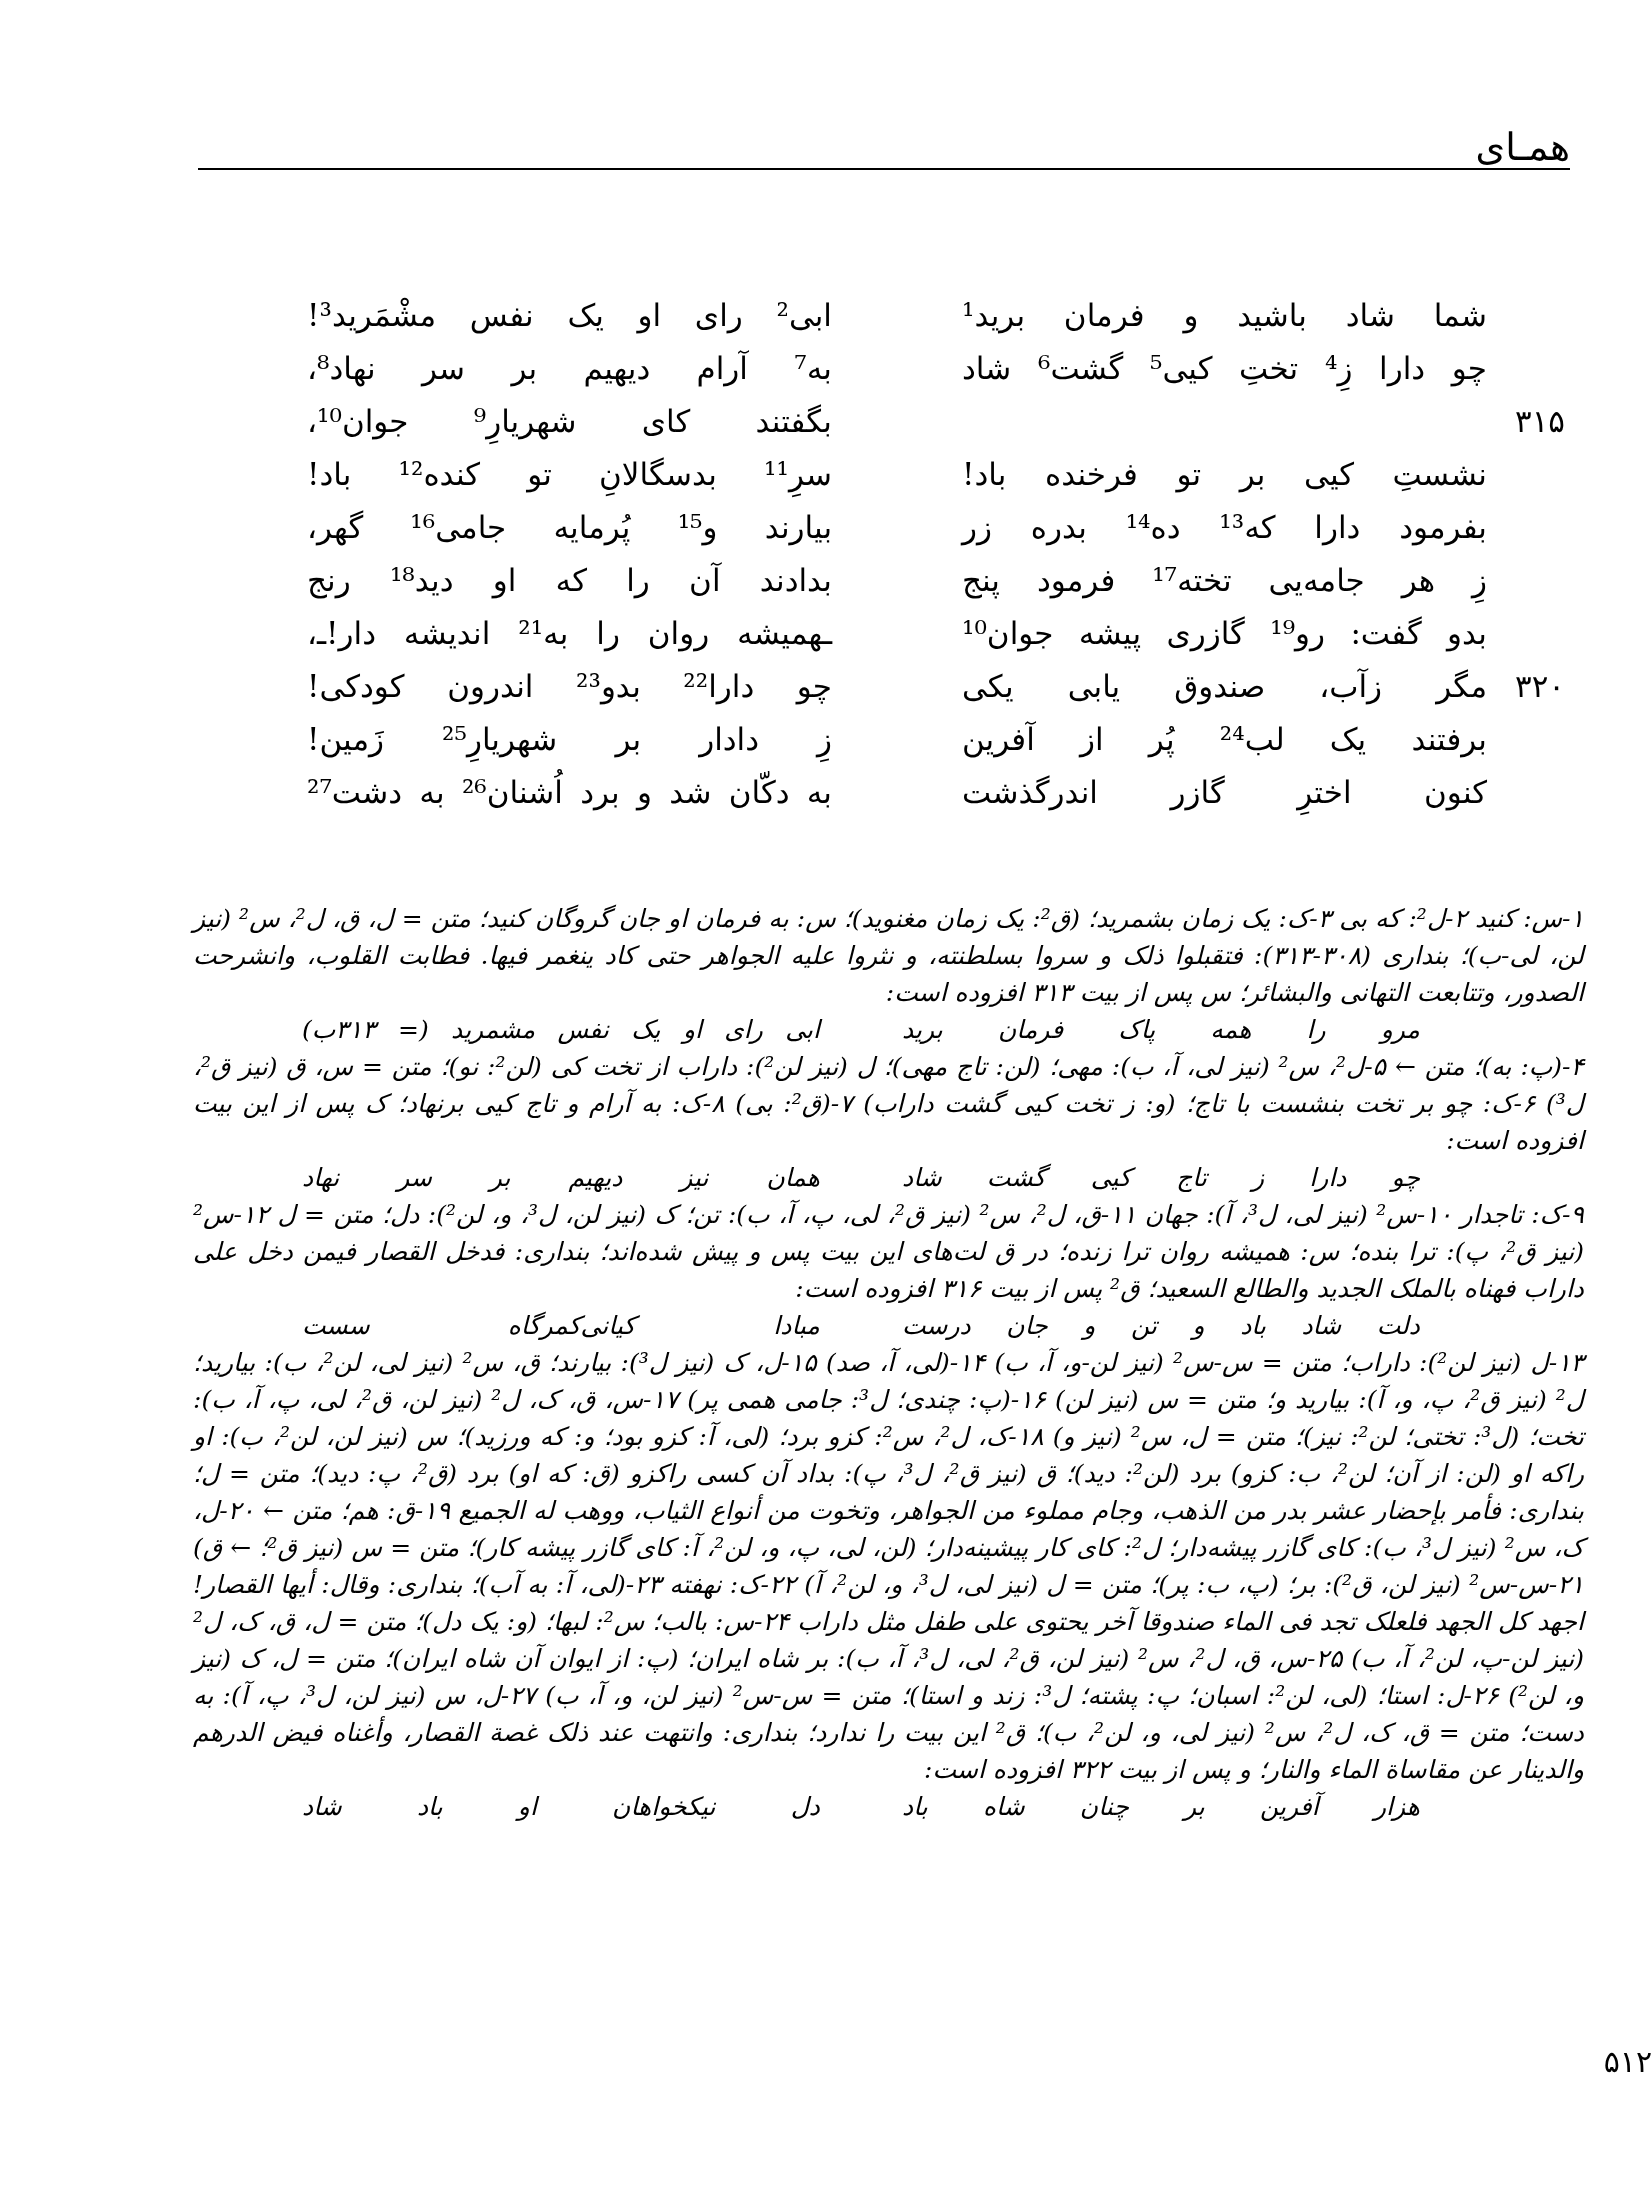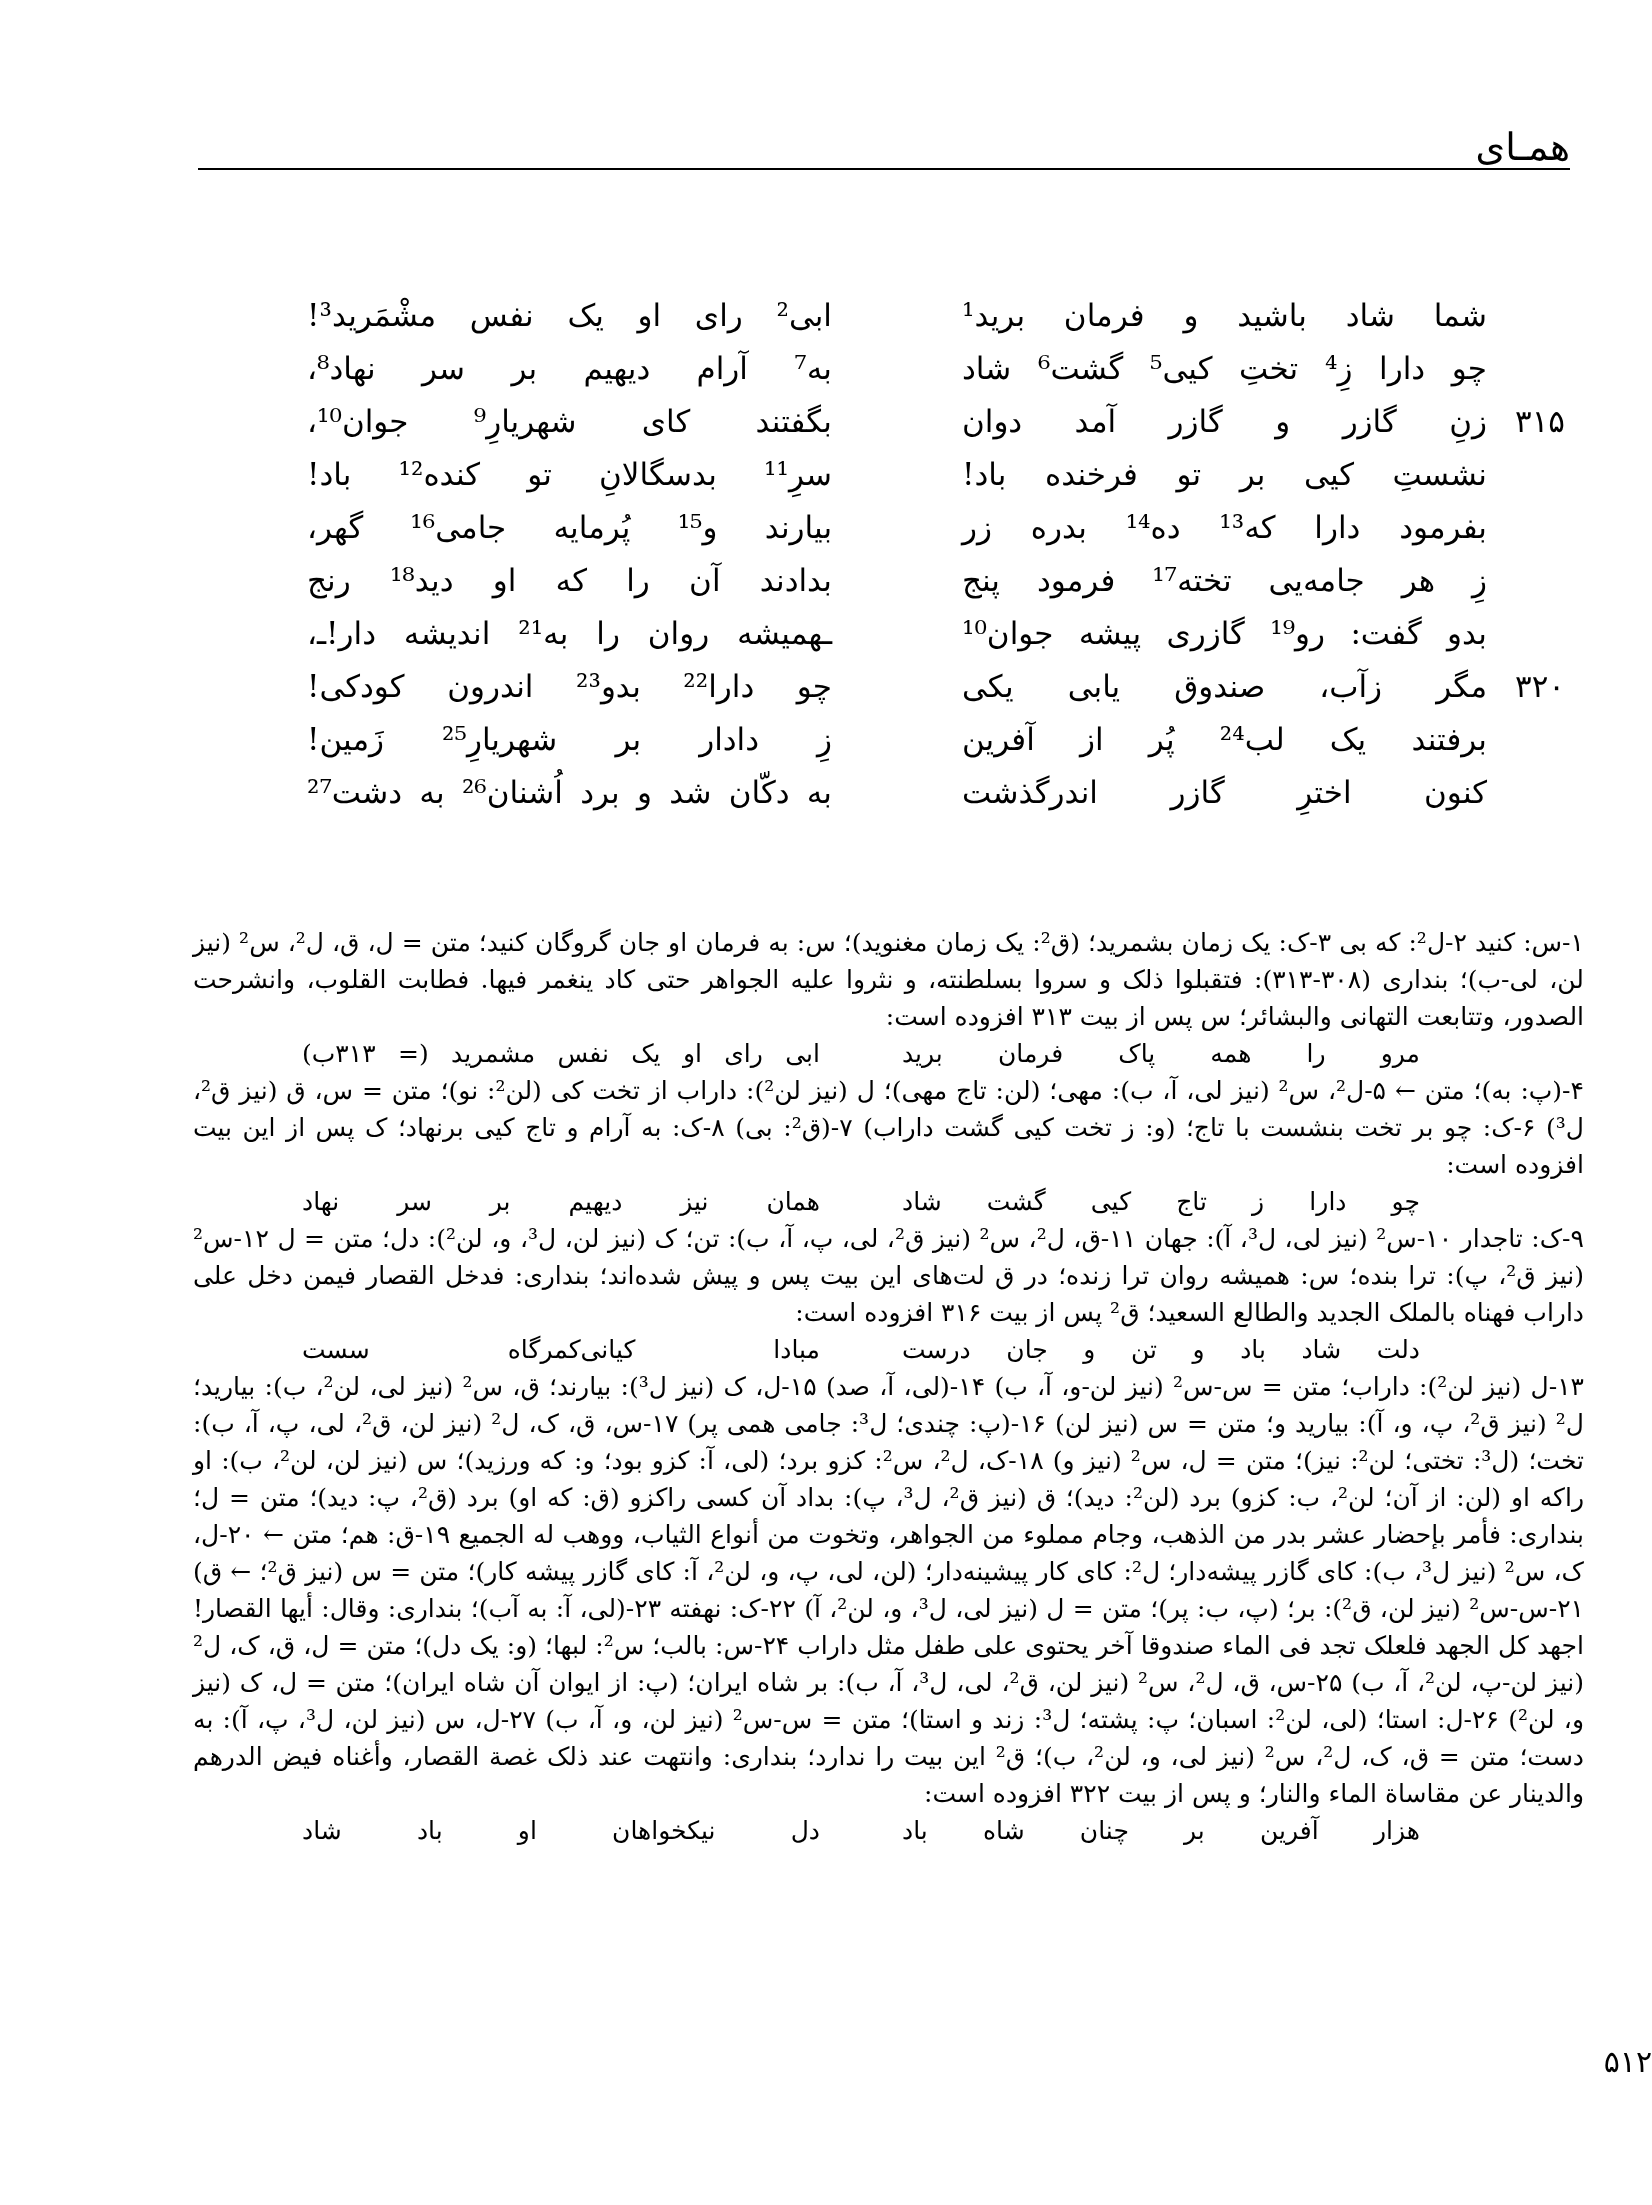--- a/index.html
+++ b/index.html
@@ -67,26 +67,27 @@
       position: absolute;
       right: -78px;
       bottom: 6.8px;
       font-size: 31px;
       line-height: 1.1;
       font-weight: normal;
     }
     
     .notes {
       position: absolute;
-      top: 924px;
+      top: 900px;
       right: 68px;
       width: 1391px;
       font-size: 25px;
       line-height: 37px;
       text-align: justify;
+      font-style: italic;
     }
     .note-para { margin: 0; }
     .note-verse {
       display: flex;
       flex-direction: row;
       justify-content: flex-start;
       gap: 82px;
       font-size: 25px;
       line-height: 37px;
       padding-right: 164px;
@@ -121,21 +122,20 @@
       <span class="hemistich first">شما شاد باشید و فرمان برید¹</span>
       <span class="hemistich second">ابی² رای او یک نفس مشْمَرید³!</span>
     </div>
     <div class="verse-row">
       <span class="verse-num"></span>
       <span class="hemistich first">چو دارا زِ⁴ تختِ کیی⁵ گشت⁶ شاد</span>
       <span class="hemistich second">به⁷ آرام دیهیم بر سر نهاد⁸،</span>
     </div>
     <div class="verse-row">
       <span class="verse-num">۳۱۵</span>
-      <span class="hemistich first">زنِ گازر و گازر آمد دوان</span>
       <span class="hemistich second">بگفتند کای شهریارِ⁹ جوان¹⁰،</span>
     </div>
     <div class="verse-row">
       <span class="verse-num"></span>
       <span class="hemistich second">سرِ¹¹ بدسگالانِ تو کنده¹² باد!</span>
       <span class="hemistich first">نشستِ کیی بر تو فرخنده باد!</span>
     </div>
     <div class="verse-row">
       <span class="verse-num"></span>
       <span class="hemistich first">بفرمود دارا که¹³ ده¹⁴ بدره زر</span>

